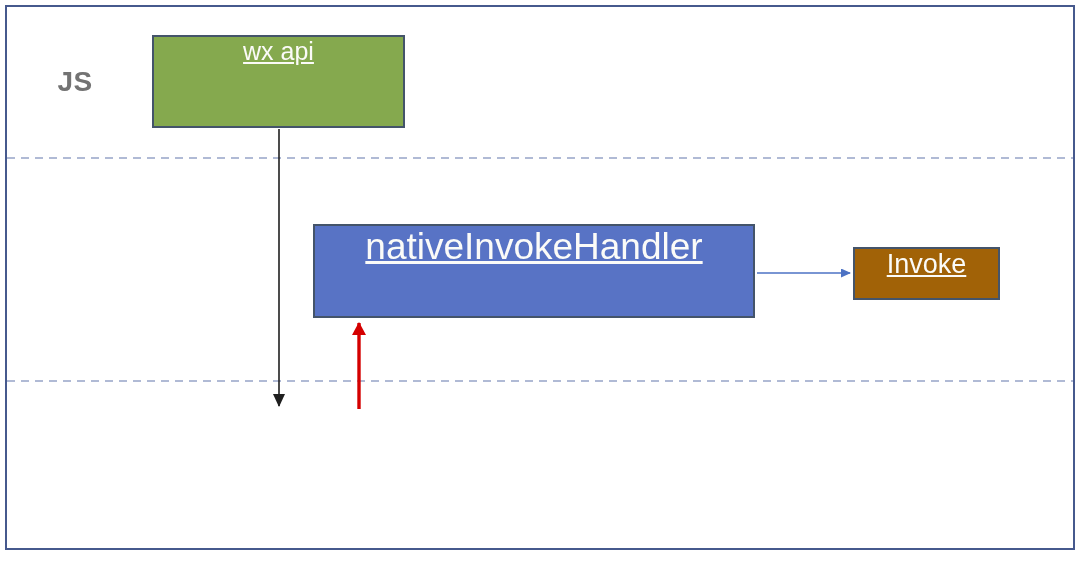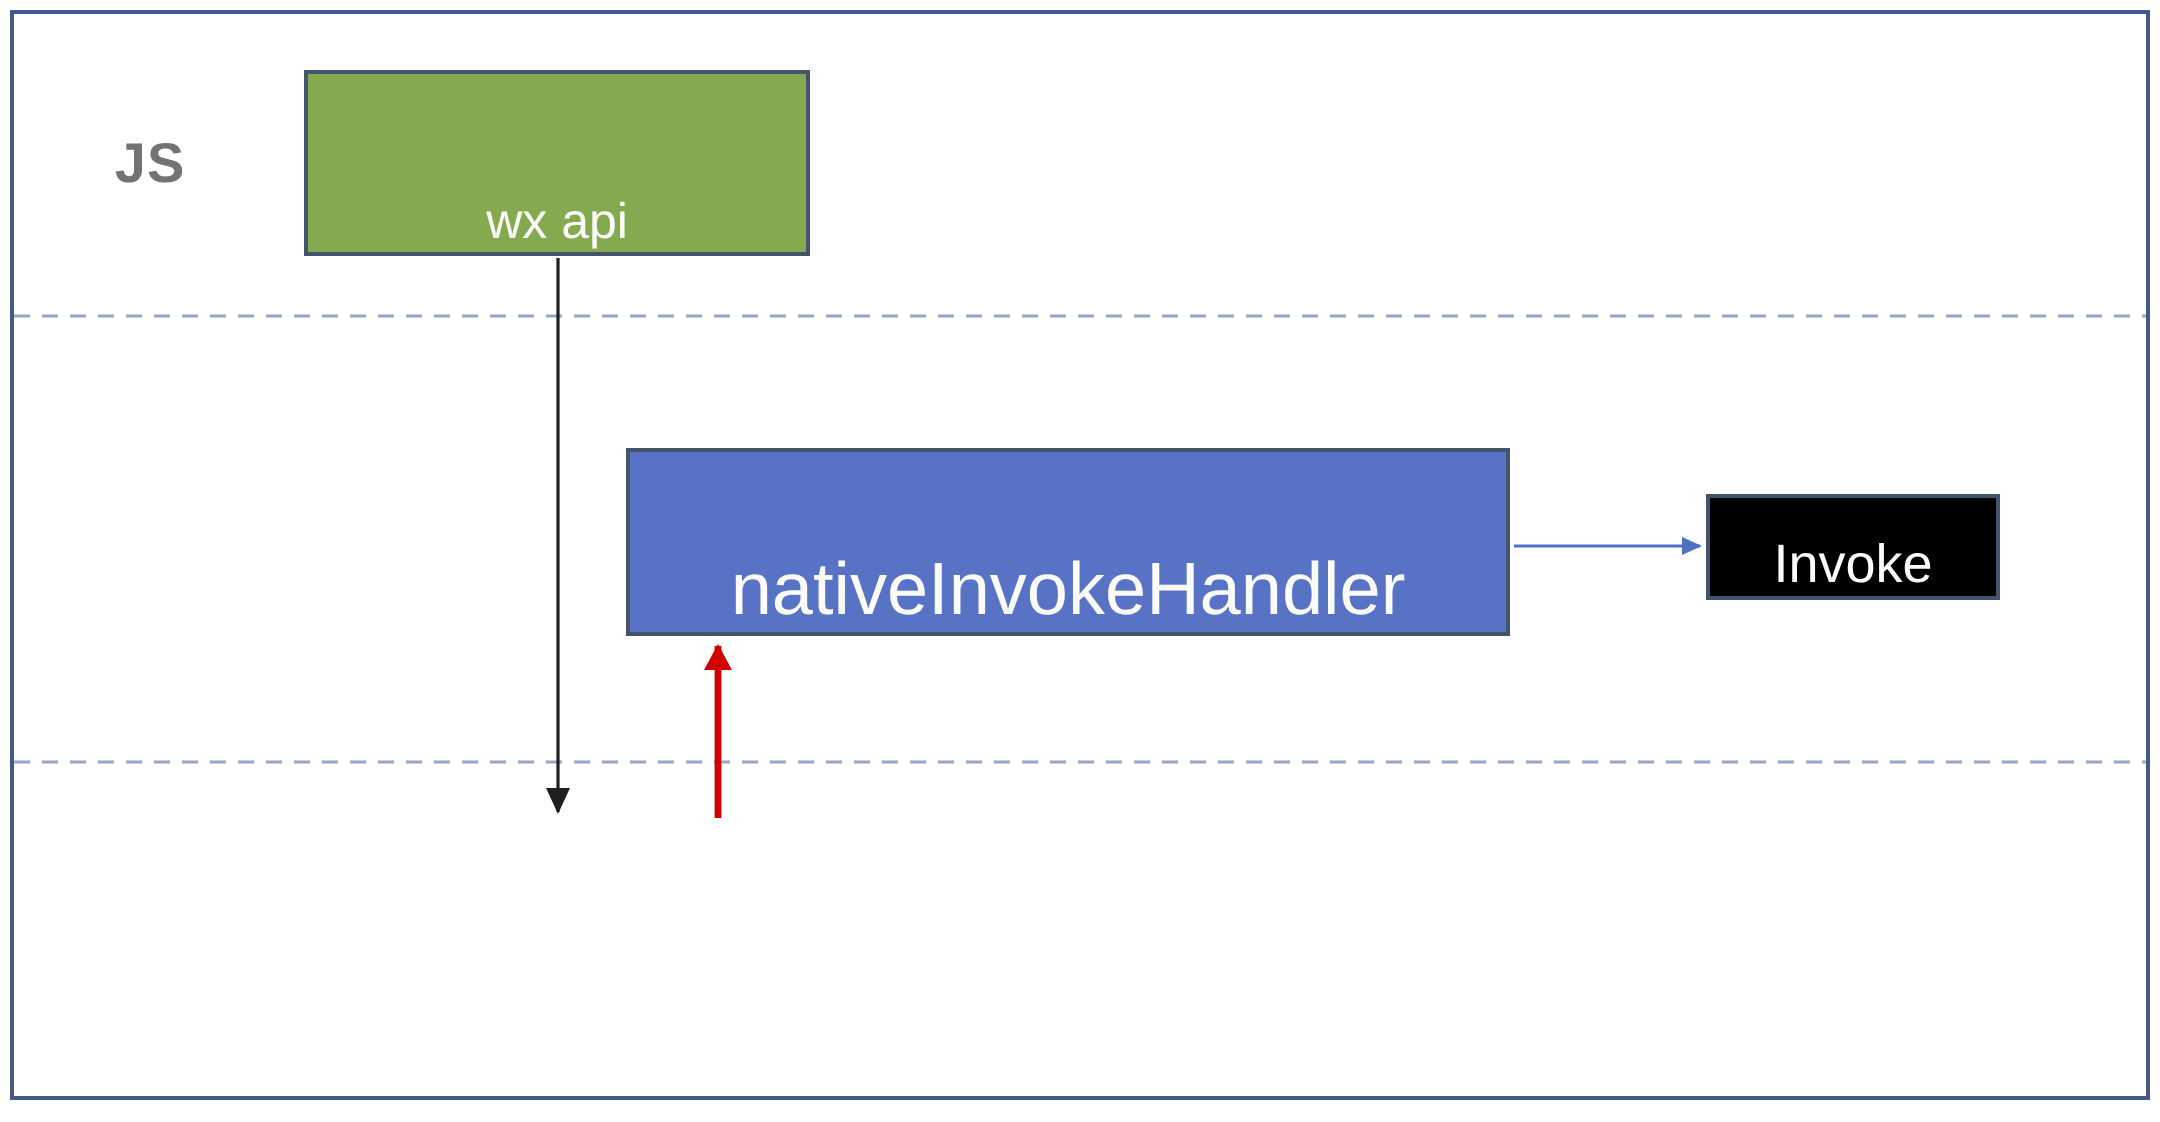--- a/index.html
+++ b/index.html
@@ -35,42 +35,43 @@
     text-align: center;
     line-height: 32px;
     letter-spacing: 0.5px;
   }
   .lane-label-js   { left: 40px; top: 66px;  width: 70px;  }
   .lane-label-java { left: 30px; top: 254px; width: 105px; }
   .lane-label-cpp  { left: 20px; top: 436px; width: 125px; }
   .node {
     position: absolute;
     display: flex;
-    align-items: flex-end;
+    align-items: flex-start;
     justify-content: center;
     color: #fbfbf8;
     border: 2px solid #44546A;
+    text-decoration: underline;
   }
   .node-wx-api {
     left: 152px; top: 35px;
     width: 253px; height: 93px;
     background: #85A94E;
     font-size: 25px;
   }
   .node-native-invoke-handler {
     left: 313px; top: 224px;
     width: 442px; height: 94px;
     background: #5873C5;
     border-color: #44546A;
     font-size: 37px;
   }
   .node-invoke {
     left: 853px; top: 247px;
     width: 147px; height: 53px;
-    background: #000000;
+    background: #a16207;
     font-size: 27px;
   }
   .node-invoke-handler {
     left: 152px; top: 410px;
     width: 250px; height: 89px;
     background: #DA823D;
     font-size: 27px;
   }
 </style>
 </head>

